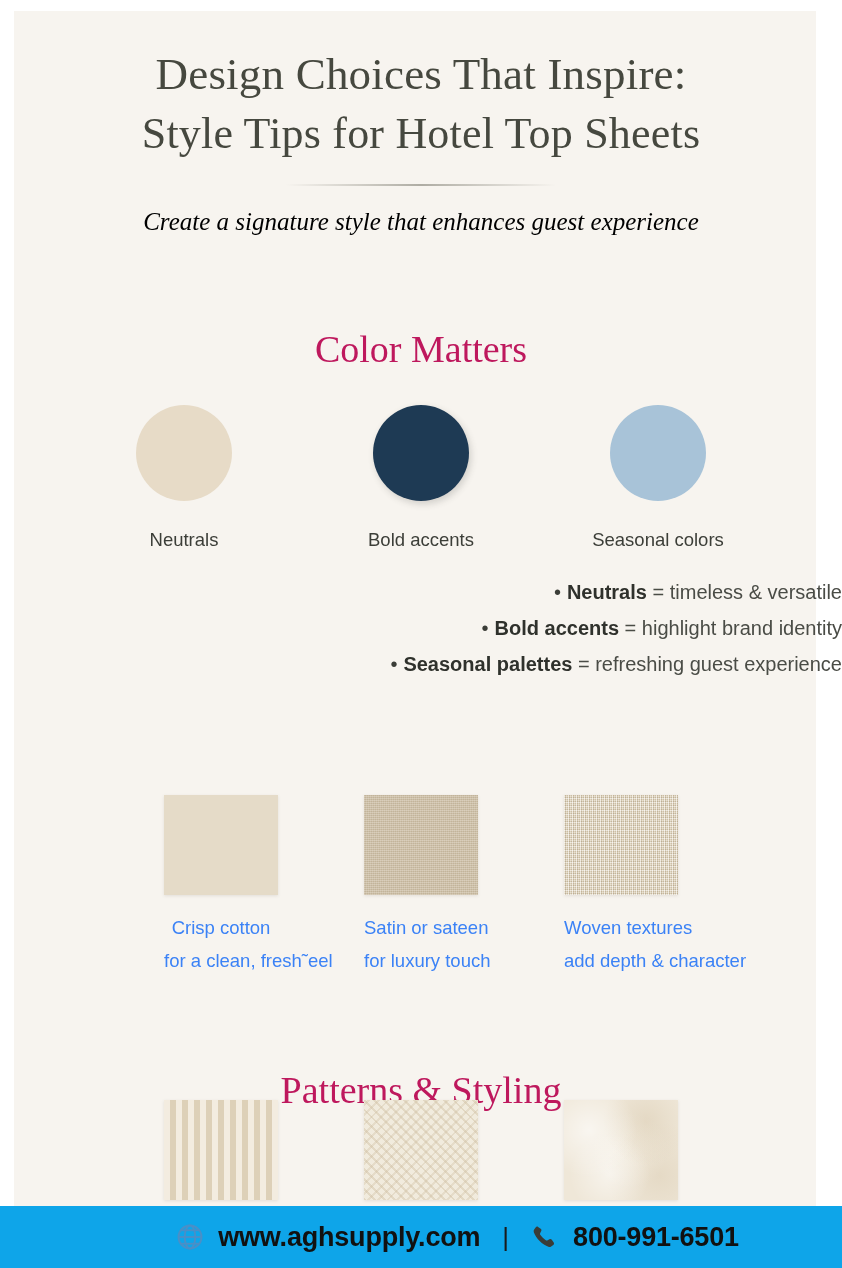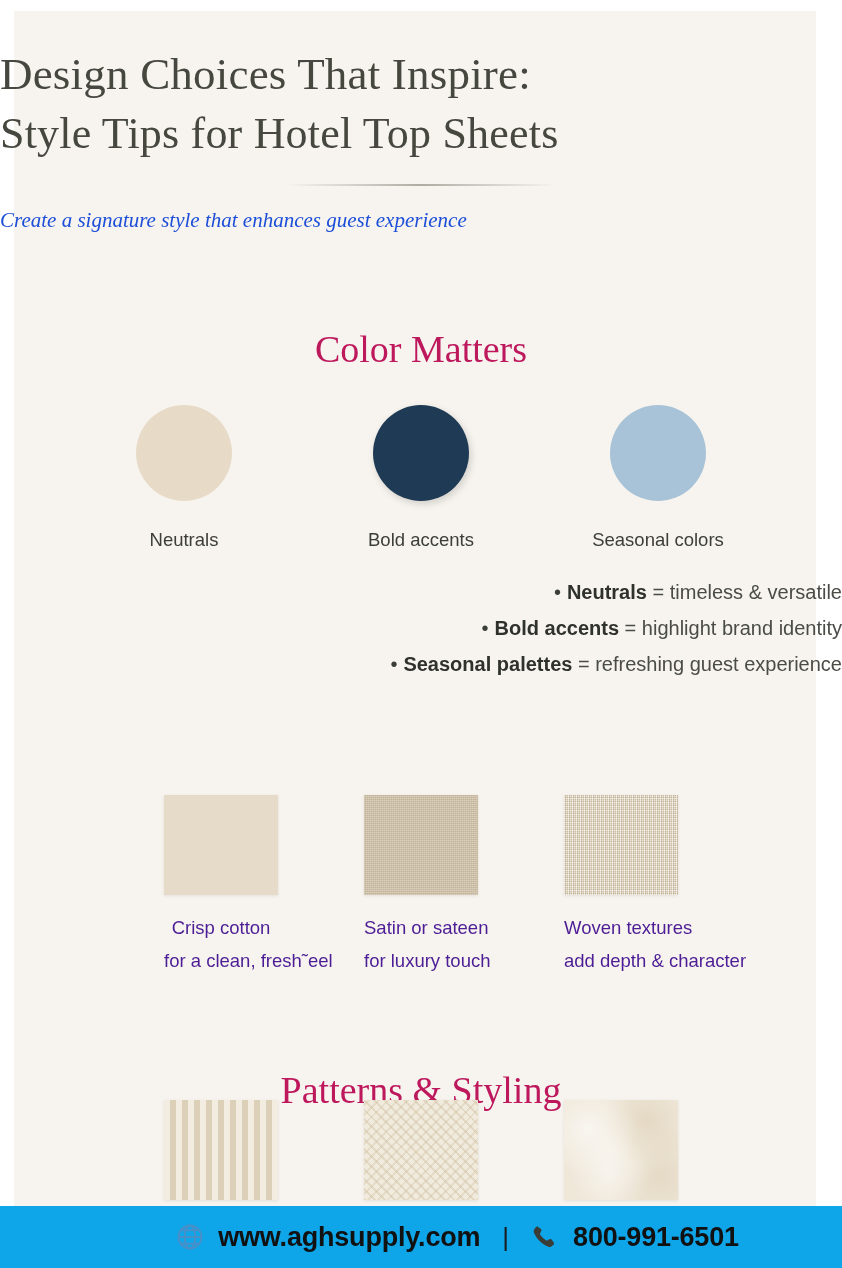--- a/index.html
+++ b/index.html
@@ -32,20 +32,21 @@
     height: 1195px;
     background: #f7f4ef;
   }
 
   
   .header {
     position: absolute;
     left: 0;
     top: 44px;
     width: 842px;
+    text-align: center;
   }
   .title-line {
     font-family: "Liberation Serif", serif;
     color: #46483f;
     letter-spacing: 0.2px;
   }
   .title-1 {
     font-size: 45px;
     line-height: 60px;
   }
@@ -59,22 +60,22 @@
     margin: 20px auto 0 auto;
     background: linear-gradient(to right,
        rgba(160,158,148,0) 0%,
        rgba(150,148,138,0.75) 50%,
        rgba(160,158,148,0) 100%);
   }
   .subtitle {
     margin-top: 22px;
     font-family: "Liberation Serif", serif;
     font-style: italic;
-    font-size: 21px;
-    color: #1d4ed8;
+    font-size: 25px;
+    color: #000000;
   }
 
   
   .section-heading {
     position: absolute;
     width: 842px;
     text-align: center;
     font-family: "Liberation Serif", serif;
     font-size: 38px;
     color: #be185d;
@@ -157,21 +158,21 @@
   }
   .swatch {
     width: 114px;
     height: 100px;
     box-shadow: 0 1px 3px rgba(90,85,70,0.13);
   }
   .swatch-caption {
     margin-top: 16px;
     font-size: 18.5px;
     line-height: 33px;
-    color: #4c1d95;
+    color: #3b82f6;
     white-space: nowrap;
   }
 
   
   .tex-plain {
     background-color: #e5dbc8;
   }
   .tex-satin {
     background-color: #cdbfa6;
     background-image:

